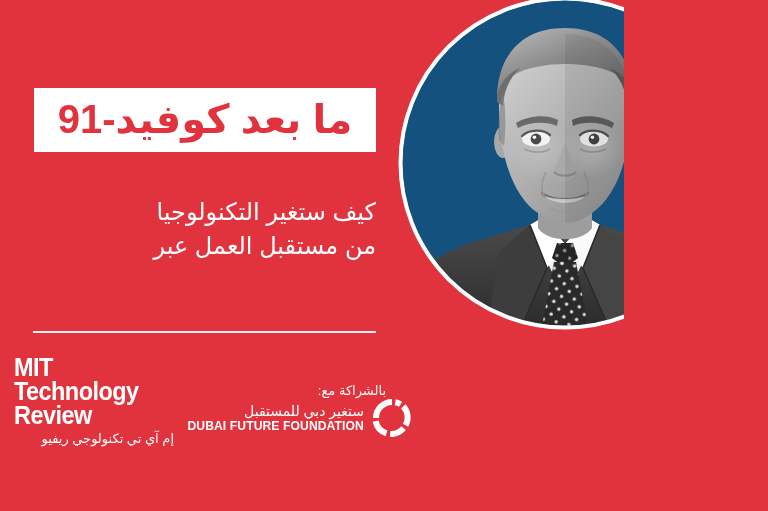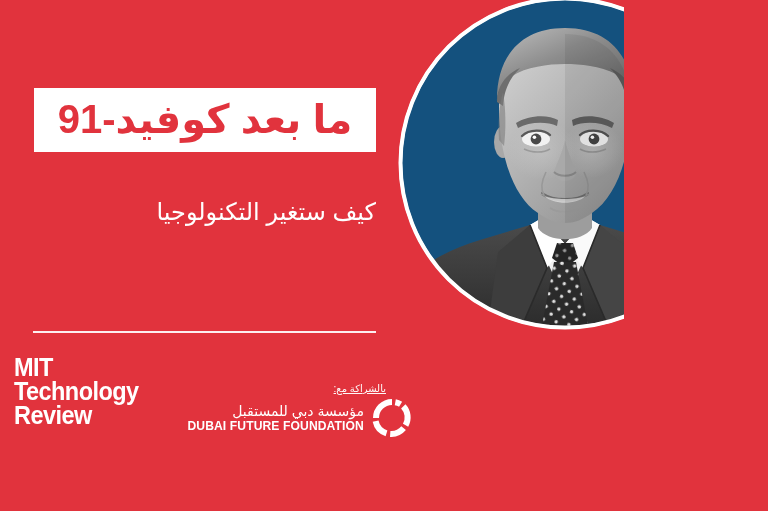--- a/index.html
+++ b/index.html
@@ -63,22 +63,22 @@
     font-size:13px;line-height:1.2;margin-top:4px;
     letter-spacing:0px;
   }
 
   
   .dff{
     position:absolute;left:182px;top:383px;width:205px;height:62px;
   }
   .dff-partner{
     position:absolute;right:1px;top:0;
-    color:#ffffff;direction:rtl;font-size:10px;
-    letter-spacing:0px;white-space:nowrap;opacity:.97;text-decoration:underline;
+    color:#ffffff;direction:rtl;font-size:13px;
+    letter-spacing:0px;white-space:nowrap;opacity:.97;
   }
   .dff-lockup{
     position:absolute;left:0;top:15px;
     display:flex;align-items:center;gap:8px;
   }
   .dff-words{text-align:right;}
   .dff-ar{
     display:block;color:#ffffff;direction:rtl;
     font-size:14px;line-height:1.15;letter-spacing:0.5px;white-space:nowrap;
   }
@@ -101,36 +101,38 @@
 <div class="card">
 
   <div class="left-col">
 
     <div class="headline-box">
       <span class="headline-text">ما بعد كوفيد-19</span>
     </div>
 
     <div class="subtitle">
       <div>كيف ستغير التكنولوجيا</div>
+      <div>من مستقبل العمل عبر</div>
     </div>
 
     <div class="divider"></div>
 
     <div class="mit-logo">
       <span class="lg">MIT</span>
       <span class="lg">Technology</span>
       <span class="lg">Review</span>
+      <span class="mit-ar">إم آي تي تكنولوجي ريفيو</span>
     </div>
 
     <div class="dff">
       <span class="dff-partner">بالشراكة مع:</span>
 
       <div class="dff-lockup">
         <div class="dff-words">
-          <span class="dff-ar">مؤسسة دبي للمستقبل</span>
+          <span class="dff-ar">ستغير دبي للمستقبل</span>
           <span class="dff-en">DUBAI FUTURE FOUNDATION</span>
         </div>
 
         <svg class="dff-mark" viewBox="0 0 40 40">
           <g fill="none" stroke="#ffffff" stroke-width="6" stroke-linecap="butt">
             <path d="M 20 4 A 16 16 0 0 0 4 20"></path>
             <path d="M 3.6 23.2 A 16 16 0 0 0 14.5 35.3"></path>
             <path d="M 18.2 35.9 A 16 16 0 0 0 31.6 30.2"></path>
             <path d="M 33.6 27.2 A 16 16 0 0 0 31.3 8.4"></path>
             <path d="M 28.6 6.3 A 16 16 0 0 0 23.3 4.3"></path>

